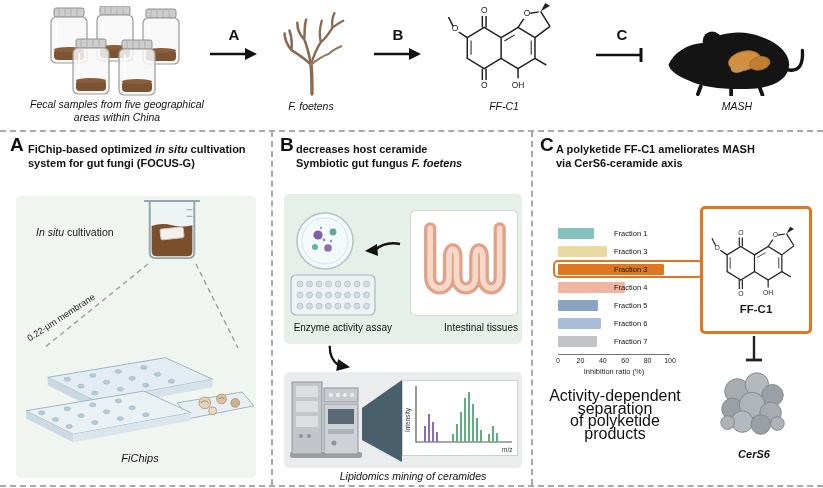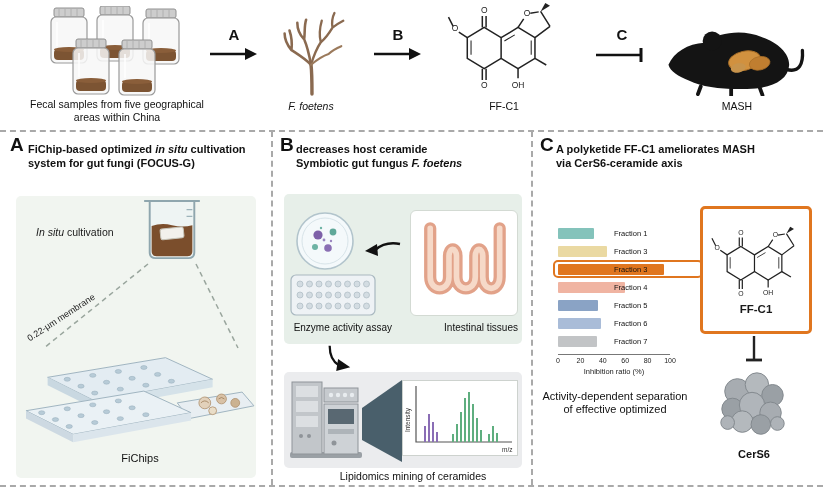--- a/index.html
+++ b/index.html
@@ -1,19 +1,19 @@
 <!DOCTYPE html>
 <html><head>
 <meta charset="utf-8">
 <style>
   html,body{margin:0;padding:0;background:#fff;}
   #fig{position:relative;width:823px;height:488px;background:#fff;overflow:hidden;
        font-family:"Liberation Sans",sans-serif;color:#1a1a1a;}
   .abs{position:absolute;}
-  .cap{position:absolute;font-size:10.5px;line-height:13px;text-align:center;color:#111;}
+  .cap{position:absolute;font-size:10.5px;line-height:13px;text-align:center;color:#111;font-style:italic;}
   .italic{font-style:italic;text-align:center;}
   .step-letter{position:absolute;font-weight:bold;font-size:15px;text-align:center;color:#111;}
   .panel-letter{position:absolute;font-weight:bold;font-size:19px;color:#111;}
   .panel-title{position:absolute;font-weight:bold;font-size:11px;line-height:14px;color:#111;}
   .divider-h{position:absolute;left:0;width:823px;height:0;border-top:2px dashed #a9a9a9;}
   .divider-v{position:absolute;top:131px;height:354px;width:0;border-left:2px dashed #a9a9a9;}
   .tint{position:absolute;border-radius:5px;}
   .rot-label{position:absolute;font-size:9px;color:#222;transform:rotate(-33deg);
              transform-origin:left center;white-space:nowrap;}
   .small-cap{position:absolute;font-size:10px;line-height:12px;text-align:right;color:#111;}
@@ -22,21 +22,21 @@
   .chart-row{position:relative;height:11px;margin-bottom:7px;}
   .chart-bar{position:absolute;left:0;top:0;height:11px;border-radius:1px;}
   .chart-row-label{position:absolute;left:48px;top:1.5px;font-size:7.5px;line-height:8px;
                    white-space:nowrap;color:#111;padding-left:8px;}
   .hl-box{position:absolute;left:-5px;top:-4px;width:146px;height:14px;
           border:2.5px solid #e0761f;border-radius:5px;background:transparent;}
   .chart-axis{position:relative;height:12px;border-top:1px solid #777;margin-top:1px;}
   .chart-tick{position:absolute;top:2px;transform:translateX(-50%);font-size:7px;color:#222;}
   .chart-xlabel{text-align:center;font-size:7.5px;color:#222;}
   .c-caption{position:absolute;left:542px;top:390px;width:146px;text-align:center;
-             font-size:11px;line-height:12.5px;color:#111;}
+             font-size:16px;line-height:12.5px;color:#111;}
   .ffc1-box{position:absolute;left:700px;top:206px;width:106px;height:122px;
             border:3.5px solid #e0761f;border-radius:5px;background:#fff;
             display:flex;flex-direction:column;align-items:center;justify-content:center;}
   .ffc1-label{font-weight:bold;font-size:11.5px;margin-top:1px;}
   .tissue-box{position:absolute;left:410px;top:210px;width:106px;height:104px;background:#fff;
               border:1px solid #d3dad3;border-radius:6px;}
 </style>
 </head>
 <body>
 
@@ -355,21 +355,21 @@
         <span class="chart-tick" style="left: 40%;">40</span>
         <span class="chart-tick" style="left: 60%;">60</span>
         <span class="chart-tick" style="left: 80%;">80</span>
         <span class="chart-tick" style="left: 100%;">100</span>
       </div>
     <div class="chart-xlabel">Inhibition ratio (%)</div>
   </div>
 
   <div class="c-caption">
     <div>Activity-dependent separation</div>
-    <div>of effective optimized</div>
+    <div>of polyketide products</div>
   </div>
 
   <div class="ffc1-box">
     <svg width="92" height="76" viewBox="0 0 92 76">
       <use href="#chem-structure" width="92" height="76"></use>
     </svg>
     <div class="ffc1-label">FF-C1</div>
   </div>
 
   <svg class="abs" style="left:744px;top:336px" width="20" height="30" viewBox="0 0 20 30">

